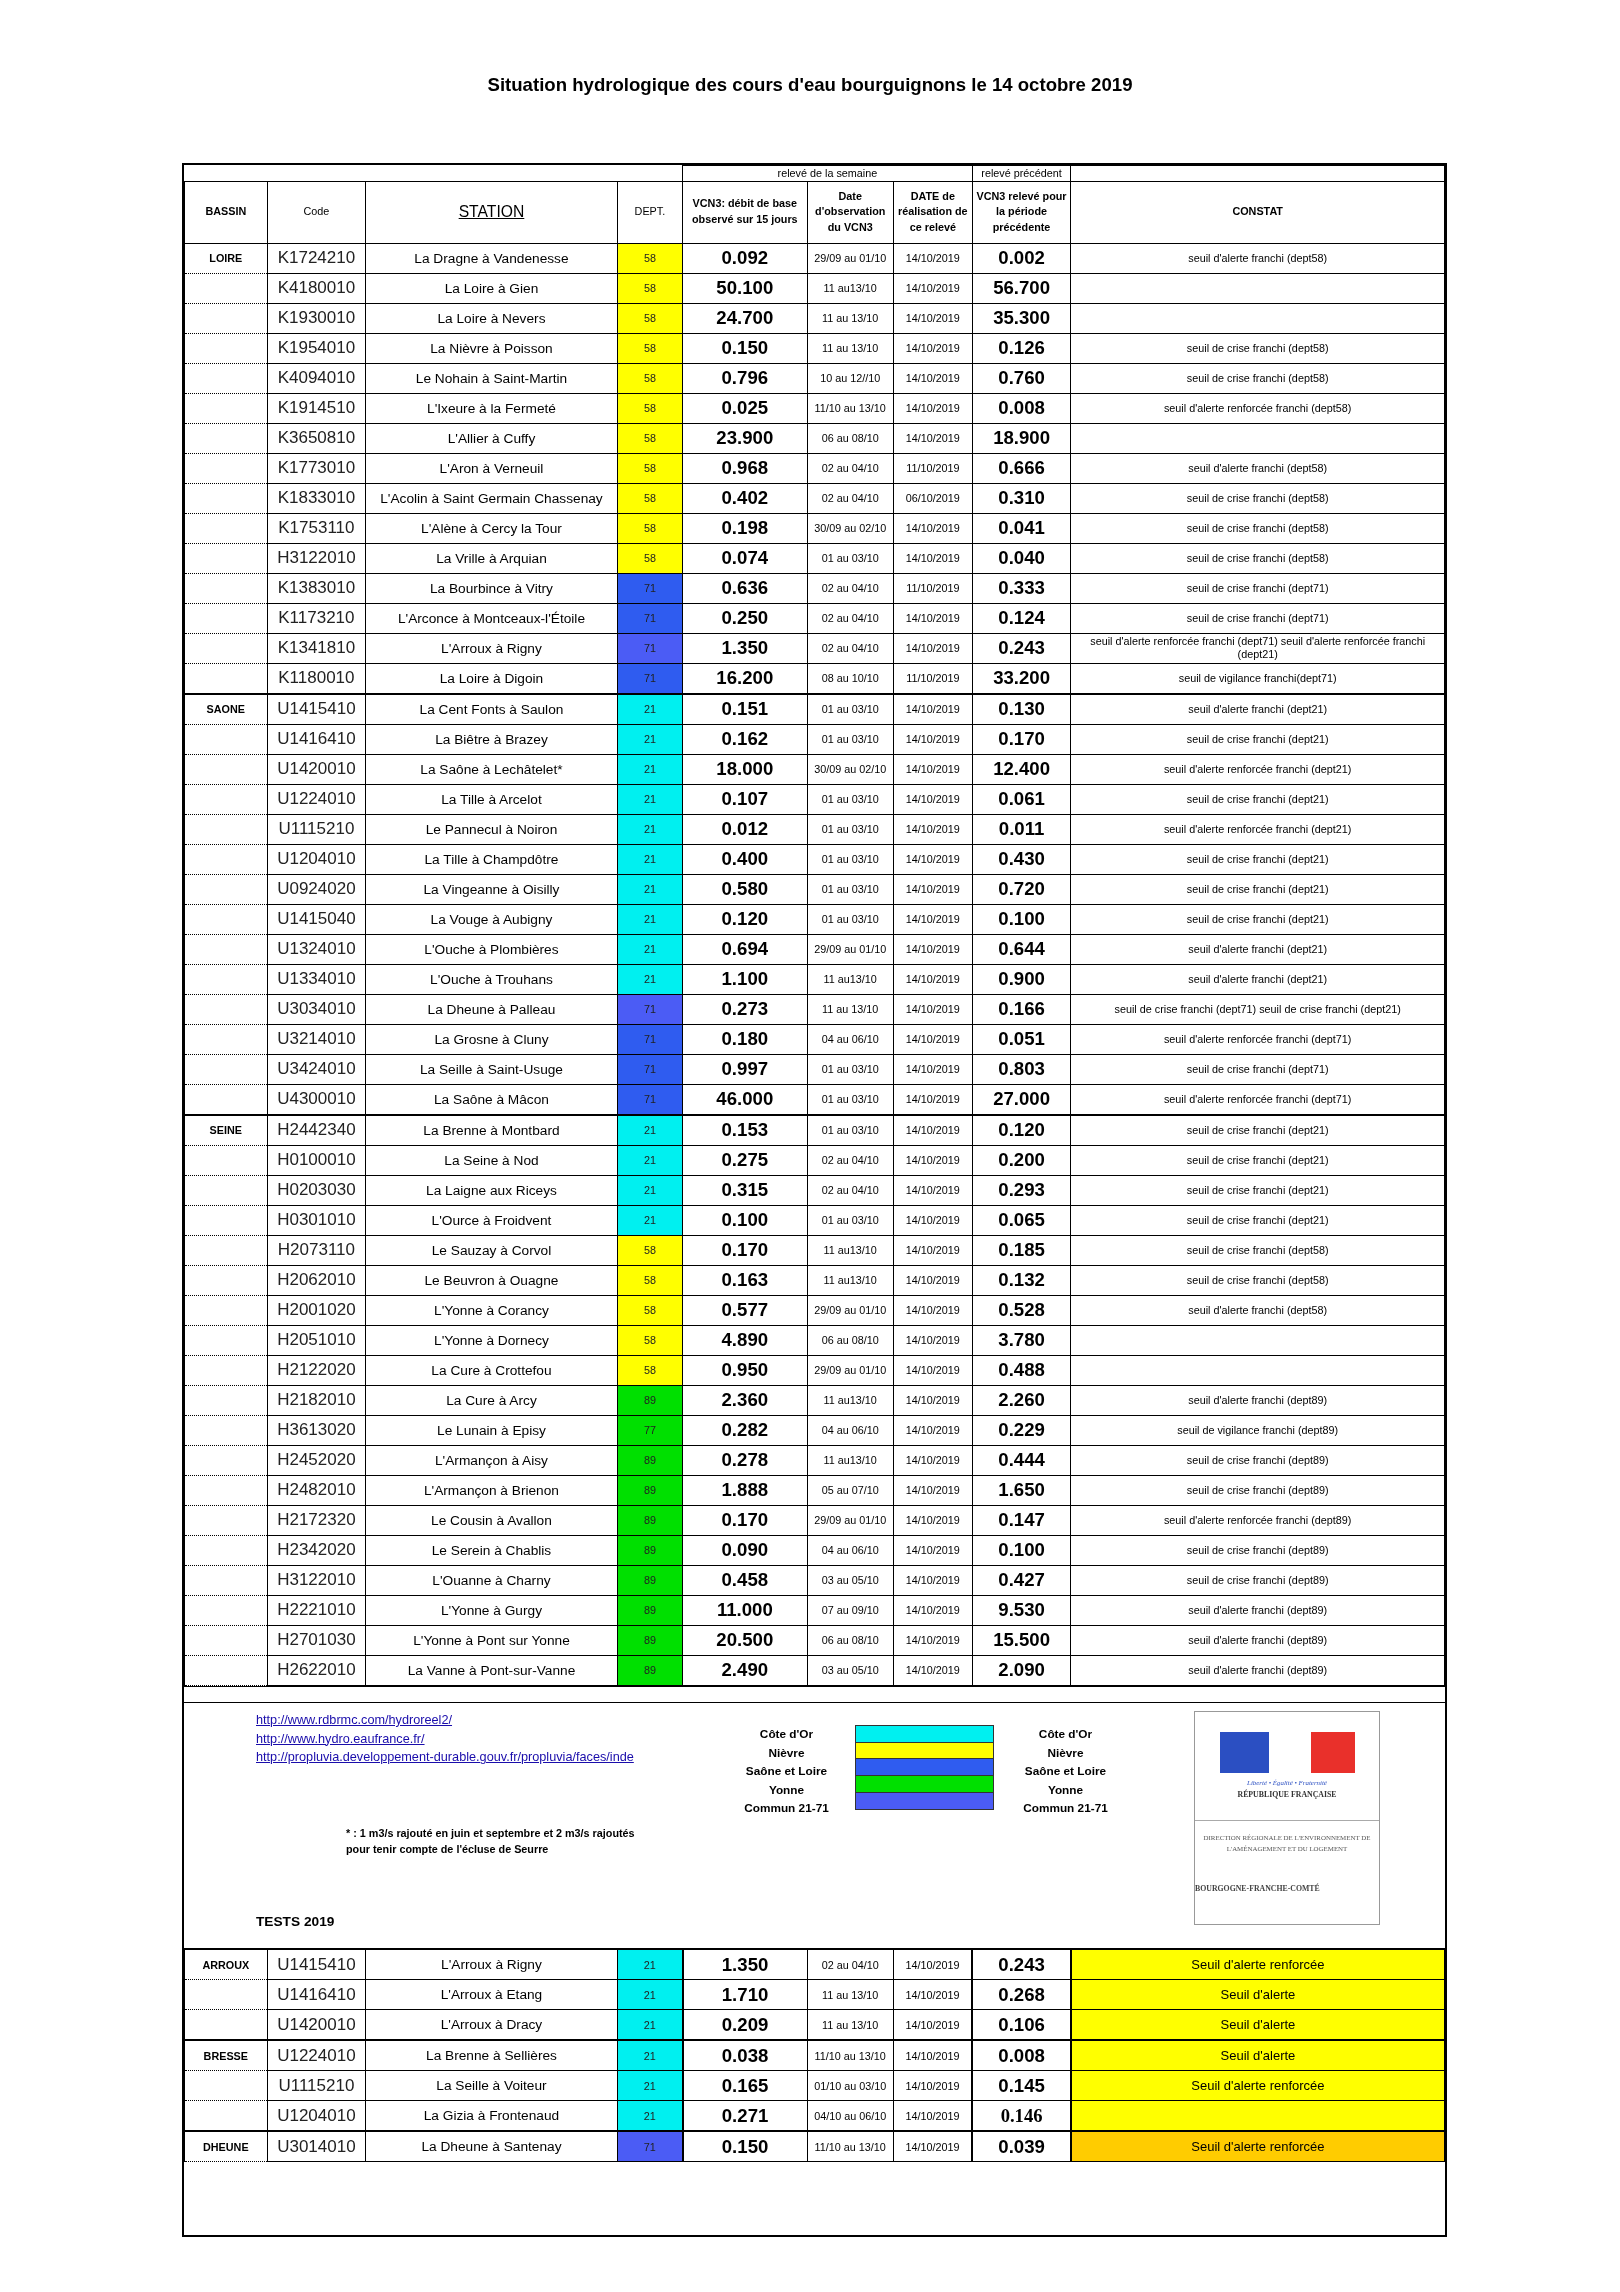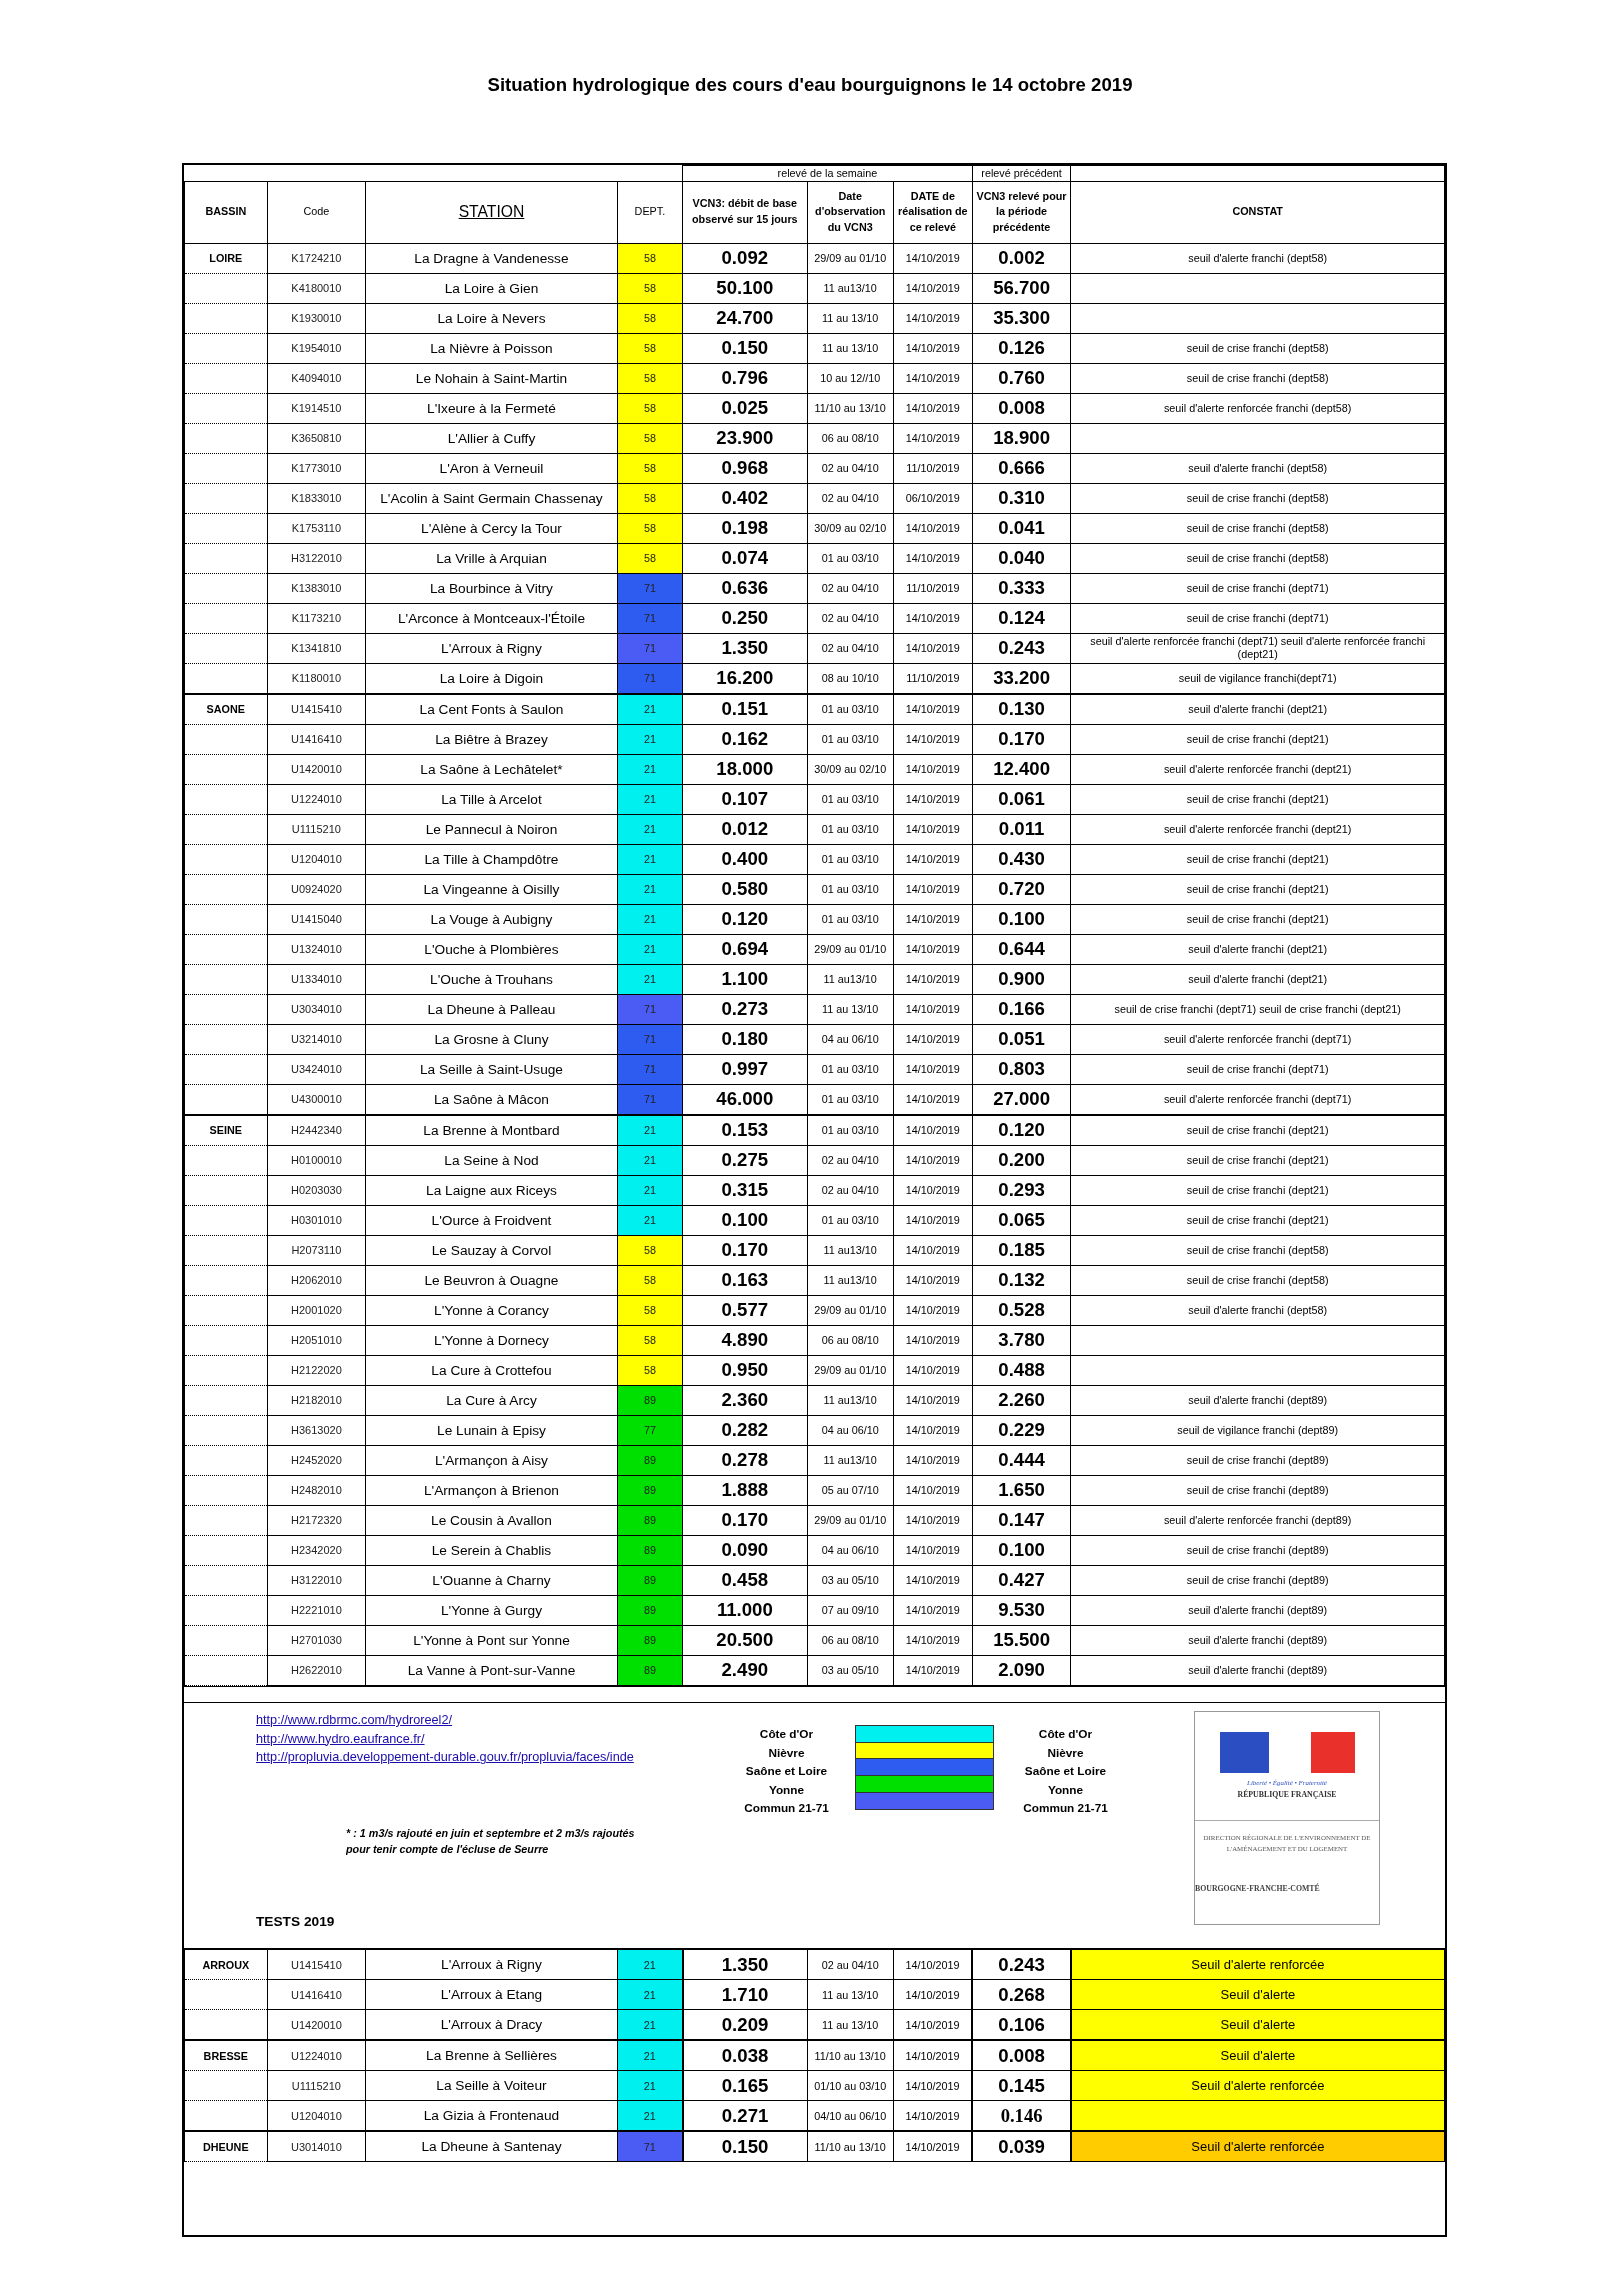--- a/index.html
+++ b/index.html
@@ -7,38 +7,38 @@
   .title { position: absolute; left: 0; width: 1620px; top: 74px; text-align: center; font-weight: bold; font-size: 18.6px; }
   .sheet { position: absolute; left: 182px; top: 163px; width: 1265px; border: 2px solid #000; box-sizing: border-box; height: 2074px; }
   table.grid { border-collapse: collapse; table-layout: fixed; width: 1261px; }
   table.grid td { border: 1px solid #000; text-align: center; vertical-align: middle; padding: 0; overflow: hidden; }
   .supra td { height: 14.7px; font-size: 10.8px; }
   .supra td.blank { border-left: none; border-top: none; }
   .hdr td { height: 61px; font-size: 10.8px; font-weight: bold; line-height: 15.7px; border-bottom: 2.9px solid #000; }
   .hdr td.station-h { font-size: 15.7px; text-decoration: underline; }
   .row td { height: 29px; font-size: 12.7px; }
   .row td.bassin { font-weight: bold; font-size: 10.8px; border-top: none; border-bottom: 1px dotted #000; }
-  .row td.code { font-size: 11px; color: #222; margin-left: 32px; }
+  .row td.code { font-size: 17px; color: #222; margin-left: 32px; }
   .row td.station { font-size: 13.7px; }
   .row td.dept { font-size: 10.8px; color: #222; }
   .row td.vcn { font-weight: bold; font-size: 18.6px; }
   .row td.date { font-size: 10.8px; }
   .row td.constat { font-size: 10.8px; line-height: 12.7px; }
   .row.sect td { border-top: 2.9px solid #000; }
   .row.sect td.bassin { border-top: 2.9px solid #000; }
   .small-note { font-size: 7.8px; }
   .gap td { height: 15.7px; border-top: 2.9px solid #000; border-bottom: 2.9px solid #000; }
   .bottom-block { position: relative; height: 245px; }
   .links { position: absolute; left: 72px; top: 7.8px; font-size: 12.7px; line-height: 18.6px; }
   .links a { color: #1a0dab; text-decoration: underline; display: block; white-space: nowrap; width: 431px; overflow: hidden; }
   .legend { position: absolute; left: 539px; top: 21.6px; font-size: 11.8px; font-weight: bold; }
   .legend .lab { position: absolute; left: 0; width: 127px; text-align: center; line-height: 18.6px; }
   .legend .sw { position: absolute; left: 132px; width: 137px; height: 15.7px; border: 1px solid #333; }
   .legend2 { position: absolute; left: 818px; top: 21.6px; font-size: 11.8px; font-weight: bold; text-align: center; line-height: 18.6px; width: 127px; }
-  .footnote { position: absolute; left: 162px; top: 123px; font-size: 10.8px; font-weight: bold; line-height: 15.7px; width: 363px; white-space: nowrap; overflow: hidden; font-style: italic; }
+  .footnote { position: absolute; left: 162px; top: 123px; font-size: 10.8px; font-weight: bold; line-height: 15.7px; width: 363px; white-space: nowrap; overflow: hidden; }
   .tests { position: absolute; left: 72px; top: 211px; font-size: 13.7px; font-weight: bold; }
   .logo { position: absolute; left: 1010px; top: 7.8px; width: 184px; height: 212px; border: 1px solid #999; background: #fff; }
   .logo .flag { position: absolute; left: 24.5px; top: 19.6px; width: 135px; height: 41px; }
   .logo .flag .b { position: absolute; left: 0; top: 0; width: 49px; height: 41px; background: #2b4fc2; }
   .logo .flag .r { position: absolute; right: 0; top: 0; width: 44px; height: 41px; background: #e9302b; }
   .logo .motto { position: absolute; top: 67px; width: 100%; text-align: center; font-size: 6.9px; font-style: italic; color: #2b4fc2; font-family: "Liberation Serif", serif; }
   .logo .rf { position: absolute; top: 78px; width: 100%; text-align: center; font-size: 7.8px; font-weight: bold; color: #333; font-family: "Liberation Serif", serif; }
   .logo .sep { position: absolute; top: 108px; left: 0; width: 100%; border-top: 1px solid #aaa; }
   .logo .dir { position: absolute; top: 121px; width: 100%; text-align: center; font-size: 6.9px; line-height: 10.8px; color: #555; font-family: "Liberation Serif", serif; }
   .logo .reg { position: absolute; top: 172px; width: 100%; text-align: left; font-size: 7.8px; line-height: 10.8px; font-weight: bold; color: #444; font-family: "Liberation Serif", serif; }

